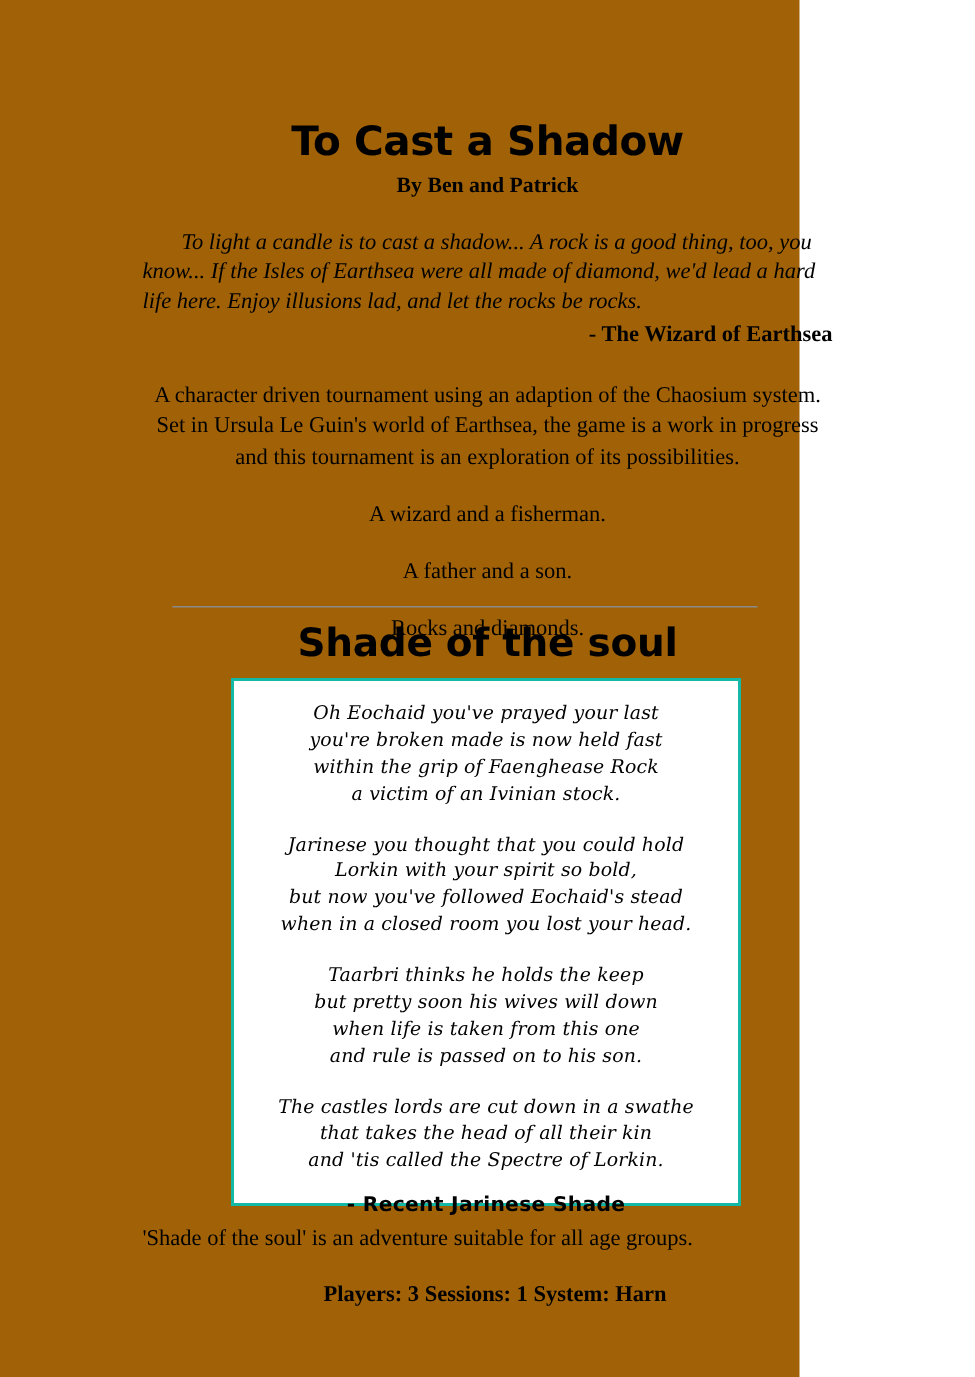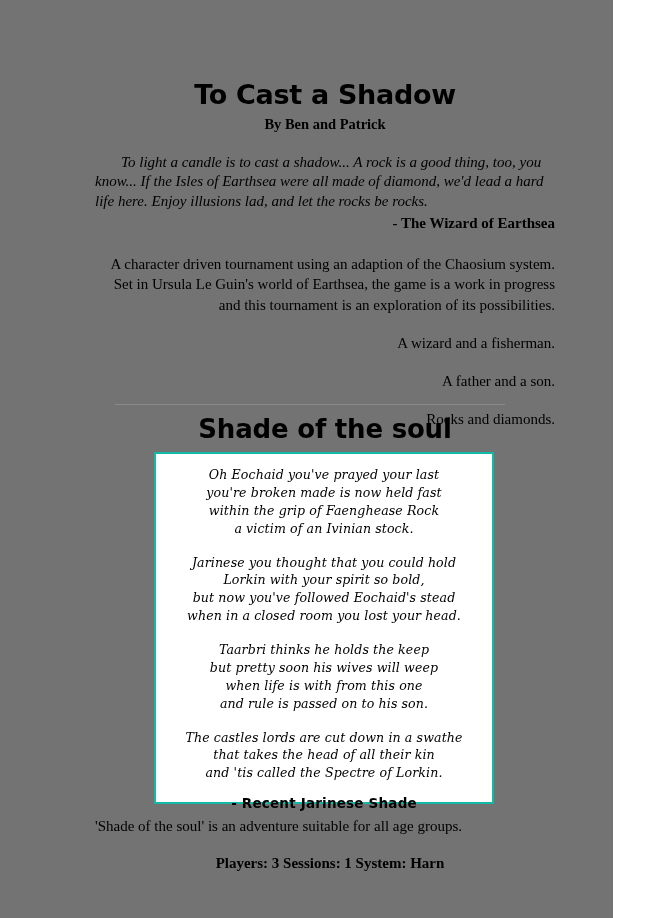--- a/index.html
+++ b/index.html
@@ -13,23 +13,23 @@
     height: 918px;
     position: relative;
     font-family: "Liberation Serif", "DejaVu Serif", serif;
     color: #000000;
     overflow: hidden;
   }
 
   .page {
     position: absolute;
     left: 0; top: 0;
-    width: 613px;
+    width: 533px;
     height: 918px;
-    background: #737373;
+    background: #a16207;
   }
 
   .content {
     position: absolute;
     left: 95px;
     top: 80px;
     width: 460px;
   }
 
   
@@ -64,21 +64,21 @@
     font-style: normal;
     font-size: 15px;
     text-align: right;
     margin: 0 0 22px 0;
   }
 
   .para {
     font-size: 15px;
     line-height: 1.35;
     margin: 0 0 18px 0;
-    text-align: right;
+    text-align: center;
   }
   .para.tight { margin-bottom: 18px; }
 
   .players-line {
     font-family: "Liberation Serif", serif;
     font-weight: bold;
     font-size: 15px;
     text-align: center;
     margin: 24px 0 0 0;
     padding-left: 10px;
@@ -209,22 +209,22 @@
 
         <div class="stanza">
           <span class="ln">Jarinese you thought that you could hold</span>
           <span class="ln">Lorkin with your spirit so bold,</span>
           <span class="ln">but now you've followed Eochaid's stead</span>
           <span class="ln">when in a closed room you lost your head.</span>
         </div>
 
         <div class="stanza">
           <span class="ln">Taarbri thinks he holds the keep</span>
-          <span class="ln">but pretty soon his wives will weep</span>
-          <span class="ln">when life is with from this one</span>
+          <span class="ln">but pretty soon his wives will down</span>
+          <span class="ln">when life is taken from this one</span>
           <span class="ln">and rule is passed on to his son.</span>
         </div>
 
         <div class="stanza">
           <span class="ln">The castles lords are cut down in a swathe</span>
           <span class="ln">that takes the head of all their kin</span>
           <span class="ln">and 'tis called the Spectre of Lorkin.</span>
         </div>
 
         <p class="ballad-attrib">- Recent Jarinese Shade</p>

